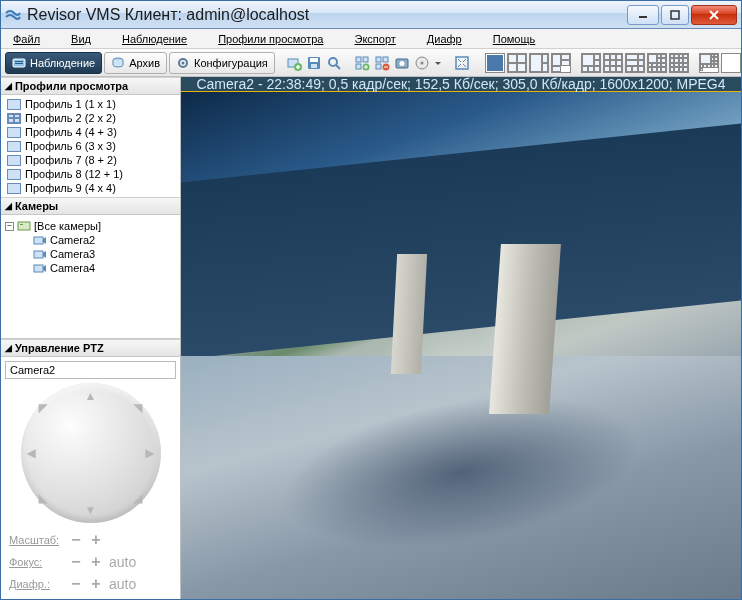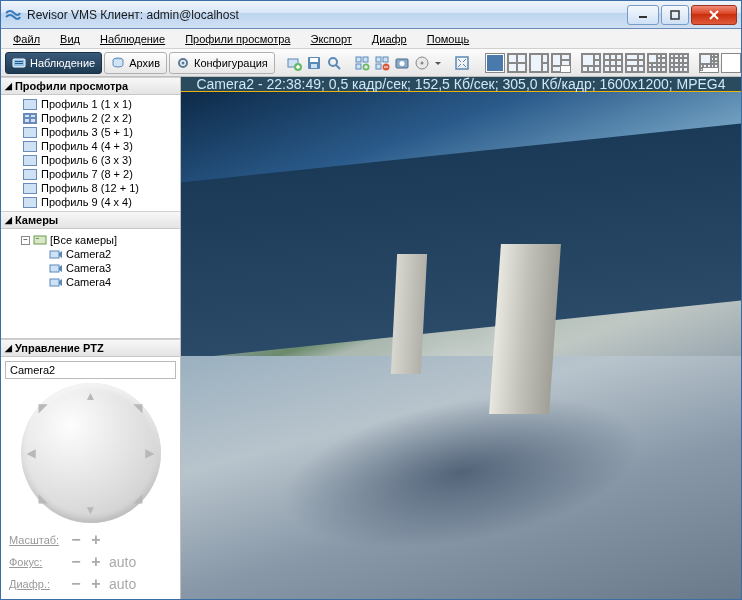--- a/index.html
+++ b/index.html
@@ -2,27 +2,27 @@
 <html><head>
 <meta charset="utf-8">
 <style>
 * { box-sizing: border-box; margin: 0; padding: 0; font-family: Tahoma, Arial, sans-serif; font-size: 11px; }
 body { background: #e8e8e8; overflow: hidden; }
 
 .window { width: 742px; height: 600px; border: 1px solid #3a6ea5; background: #f0f0f0; display: flex; flex-direction: column; box-shadow: 0 0 8px rgba(0,0,0,0.4); }
 
 .titlebar { height: 28px; background: linear-gradient(to bottom, #eef4fb 0%, #d8e6f7 45%, #bdd5ef 46%, #d0e0f3 100%); border-bottom: 1px solid #6a8bb8; display: flex; align-items: center; padding: 0 4px; }
 .titlebar .icon { width: 16px; height: 16px; margin-right: 6px; display:flex; align-items:center; justify-content:center; }
-.titlebar .title { flex: 1; color: #1a1a1a; font-size: 12px; }
+.titlebar .title { flex: 1; color: #1a1a1a; font-size: 16px; }
 .win-btns { display: flex; gap: 0; }
 .win-btn { width: 32px; height: 20px; border: 1px solid #7a9bc4; border-radius: 3px; margin-left: 2px; background: linear-gradient(to bottom,#f4f8fc,#cfe1f5); display:flex; align-items:center; justify-content:center; cursor:pointer; }
 .win-btn.max { width: 28px; }
 .win-btn.close { width: 46px; background: linear-gradient(to bottom,#f08b7b,#d9411e 45%,#c82e0d 46%,#e05a3a); border-color:#a0321a; color:#fff; }
 
-.menubar { height: 20px; background: #f3f3f3; display: flex; align-items: center; padding: 0 6px; gap: 8px; border-bottom: 1px solid #d0d0d0; }
+.menubar { height: 20px; background: #f3f3f3; display: flex; align-items: center; padding: 0 6px; gap: 19px; border-bottom: 1px solid #d0d0d0; }
 .menubar .menu-item { padding: 2px 6px; cursor: pointer; }
 .menubar .menu-item span { text-decoration: underline; }
 
 .toolbar { height: 28px; background: linear-gradient(to bottom,#fcfcfc,#e6e6e6); border-bottom: 1px solid #bfbfbf; display: flex; align-items: center; padding: 0 4px; gap: 2px; }
 .tb-btn { height: 22px; padding: 0 6px; border: 1px solid #b0b0b0; border-radius: 3px; background: linear-gradient(to bottom,#fdfdfd,#e8e8e8); display: flex; align-items: center; gap: 4px; cursor:pointer; }
 .tb-btn.active { background: linear-gradient(to bottom,#3a5a7a,#1e3a52); border-color:#1a3248; color:#fff; }
 .tb-btn .tb-icon { width:14px; height:14px; }
 .tb-sep { width:1px; height:20px; background:#c0c0c0; margin:0 3px; }
 .tb-icononly { width: 24px; height: 22px; border: 1px solid transparent; border-radius: 3px; display:flex; align-items:center; justify-content:center; cursor:pointer; }
 .layout-grid { display:flex; gap:2px; margin-left:4px; }
@@ -37,21 +37,21 @@
 .lg-btn.active .c { background:#4a7aac; border-color:#fff; }
 .lg-btn.special { grid-template: 1fr 1fr / 1fr 1fr 1fr; }
 .lg-btn.special2 { grid-template: 1fr 1fr 1fr / 1fr 1fr; }
 .lg-sep { width:6px; }
 
 .content { flex:1; display:flex; min-height:0; }
 
 .sidebar { width: 180px; background: #fff; border-right:1px solid #bfbfbf; display:flex; flex-direction:column; overflow:hidden; }
 .panel-hdr { background: linear-gradient(to bottom,#f7f7f7,#e4e4e4); border-top:1px solid #d0d0d0; border-bottom:1px solid #c8c8c8; padding: 2px 4px; font-weight:bold; display:flex; align-items:center; gap:3px; }
 .panel-hdr .tri { font-size:9px; }
-.panel-body { padding: 2px 16px; overflow-y:auto; }
+.panel-body { padding: 2px 0; overflow-y:auto; }
 
 .profile-row { display:flex; align-items:center; padding: 1px 6px; gap:4px; cursor:pointer; }
 .profile-icon { width:14px; height:11px; border:1px solid #6a8bb8; background:#cfe1f5; flex-shrink:0; display:grid; grid-template:1fr/1fr; }
 .profile-icon .c { border:0.5px solid #6a8bb8; }
 
 .tree { padding: 2px 4px; }
 .tree-row { display:flex; align-items:center; gap:3px; padding:1px 0; cursor:pointer; }
 .tree-row.indent { padding-left: 28px; }
 .tree-exp { width:9px; height:9px; border:1px solid #888; display:flex; align-items:center; justify-content:center; font-size:8px; line-height:1; background:#fff; }
 .cam-icon { width:14px; height:11px; }
@@ -352,24 +352,20 @@
             <div class="profile-icon" style="grid-template:1fr 1fr/1fr 1fr">
               <div class="c"></div>
               <div class="c"></div>
               <div class="c"></div>
               <div class="c"></div>
             </div>
             <span>Профиль 2 (2 x 2)</span>
           </div>
         <div class="profile-row">
             <div class="profile-icon"></div>
-            <span>Профиль 3 (5 + 1)</span>
-          </div>
-        <div class="profile-row">
-            <div class="profile-icon"></div>
             <span>Профиль 4 (4 + 3)</span>
           </div>
         <div class="profile-row">
             <div class="profile-icon" style="grid-template:repeat(3,1fr)/repeat(3,1fr)"></div>
             <span>Профиль 6 (3 x 3)</span>
           </div>
         <div class="profile-row">
             <div class="profile-icon"></div>
             <span>Профиль 7 (8 + 2)</span>
           </div>

